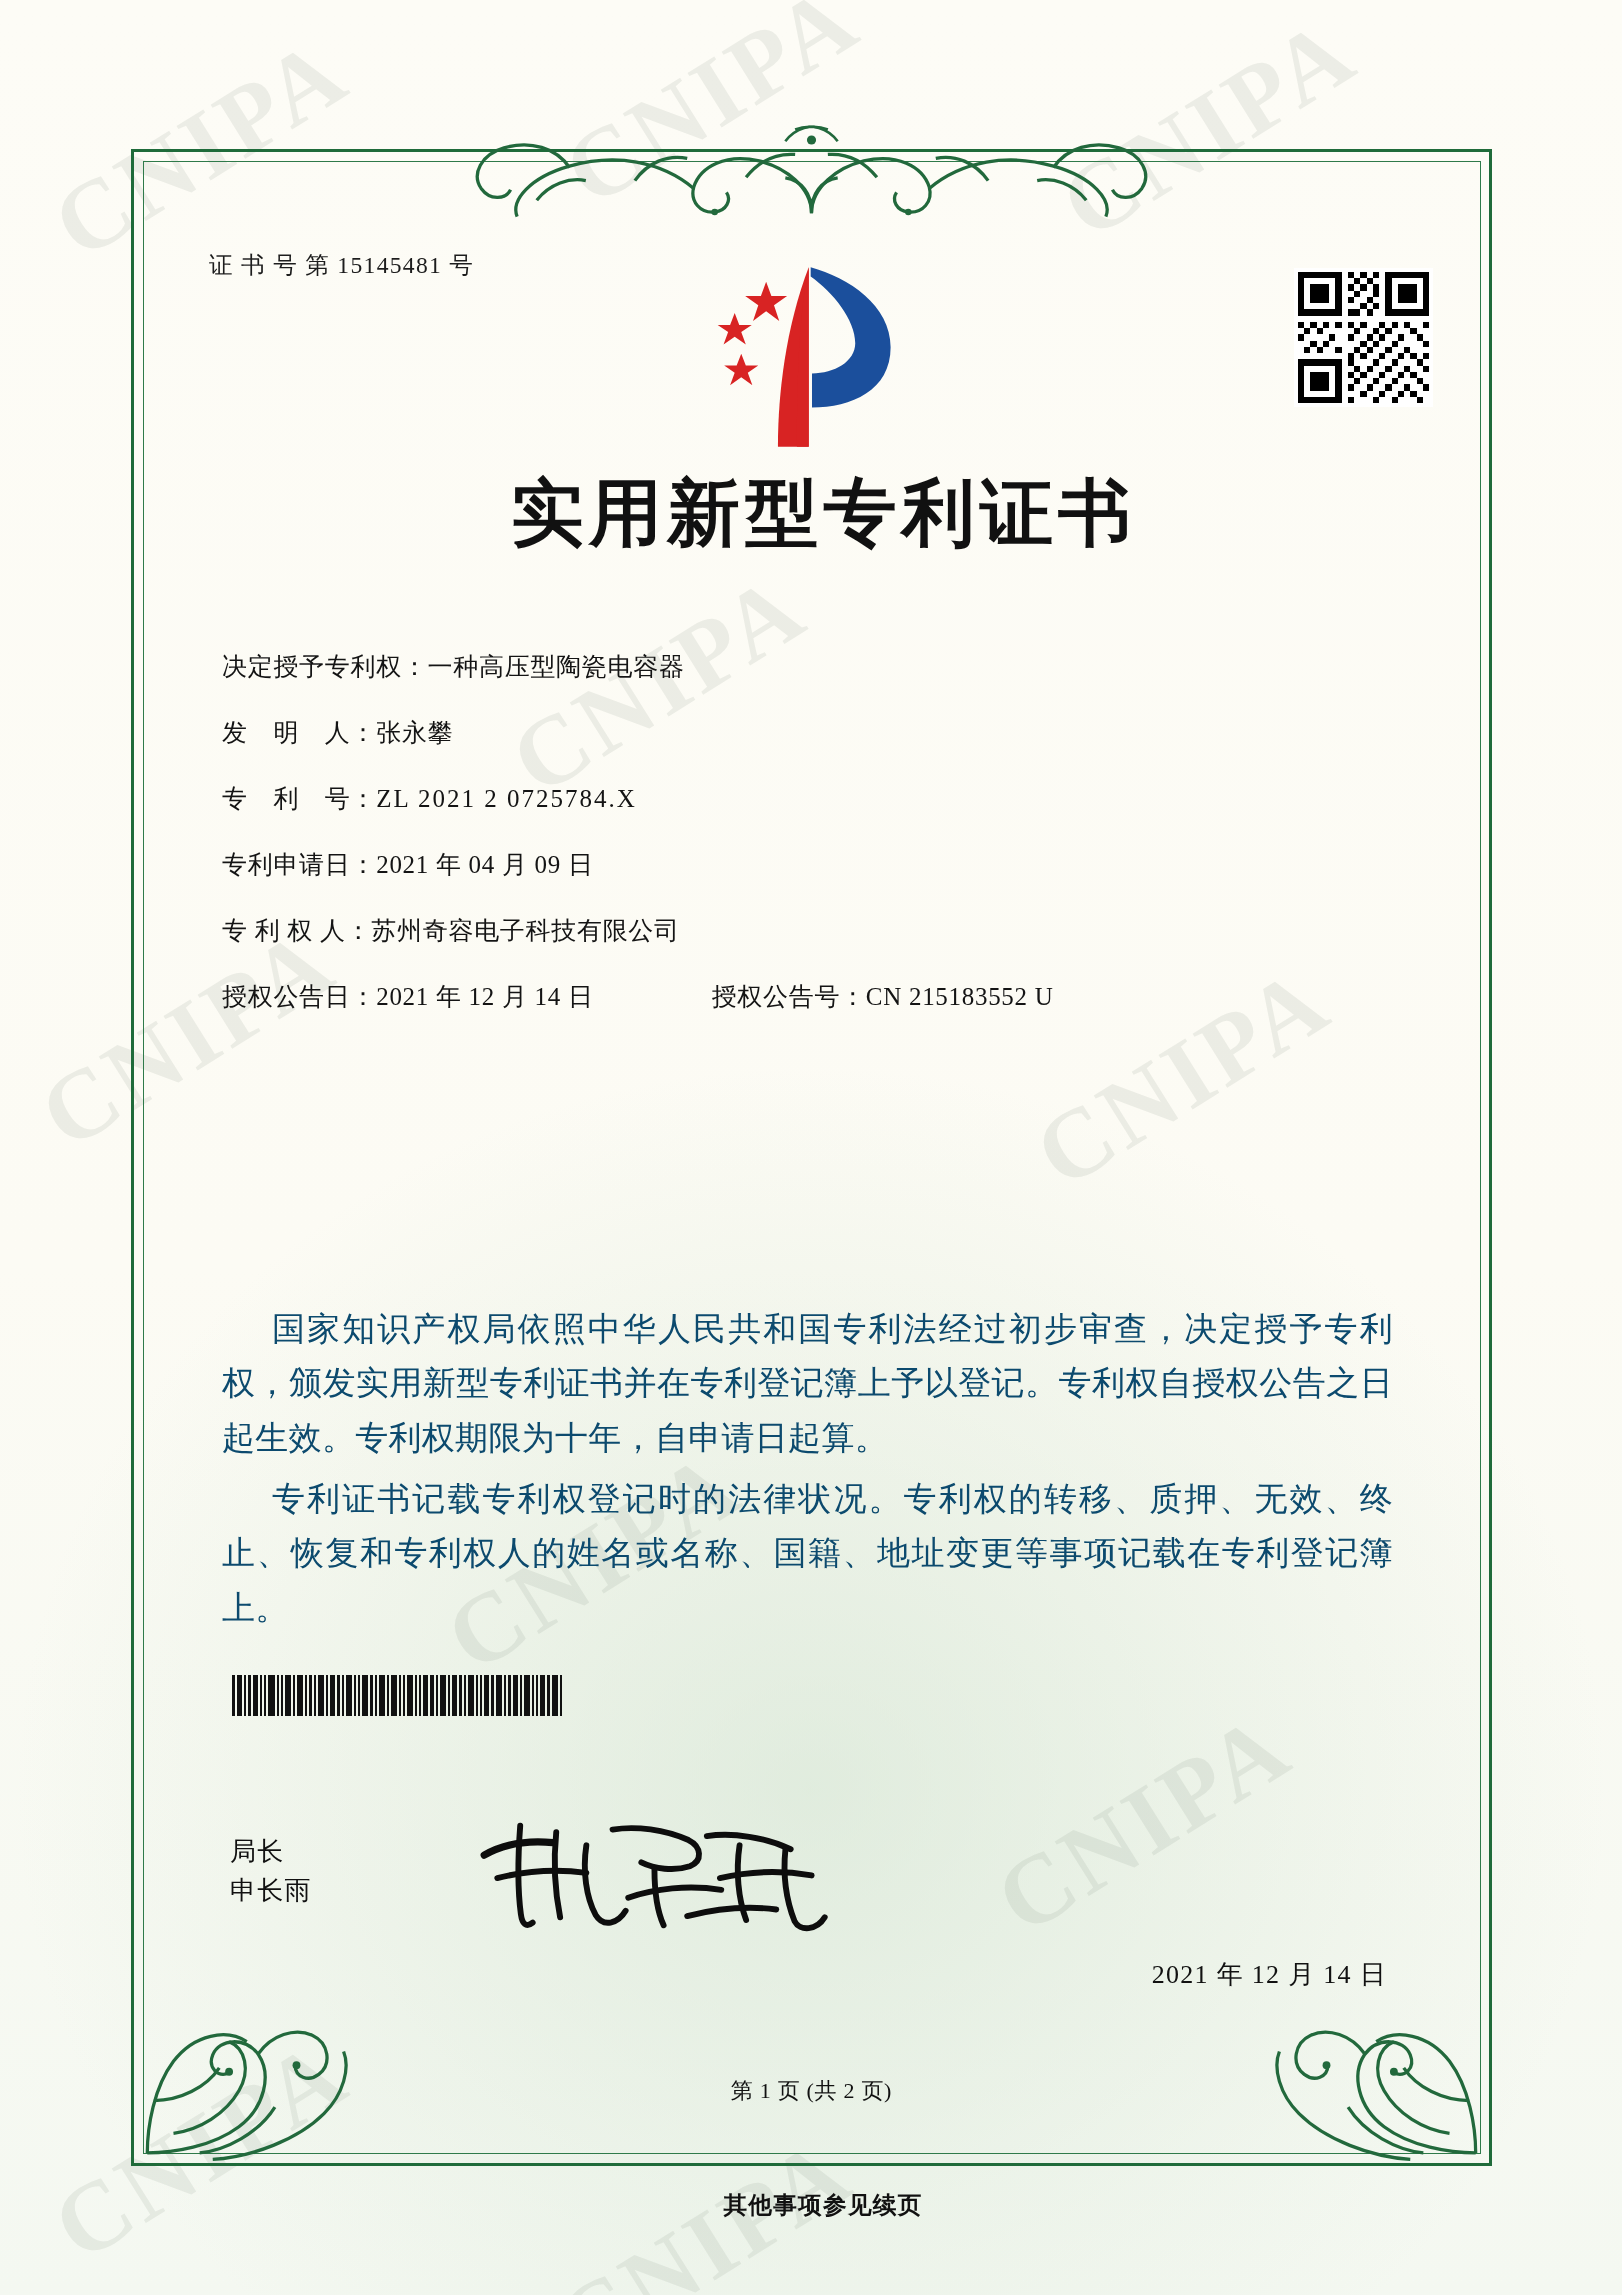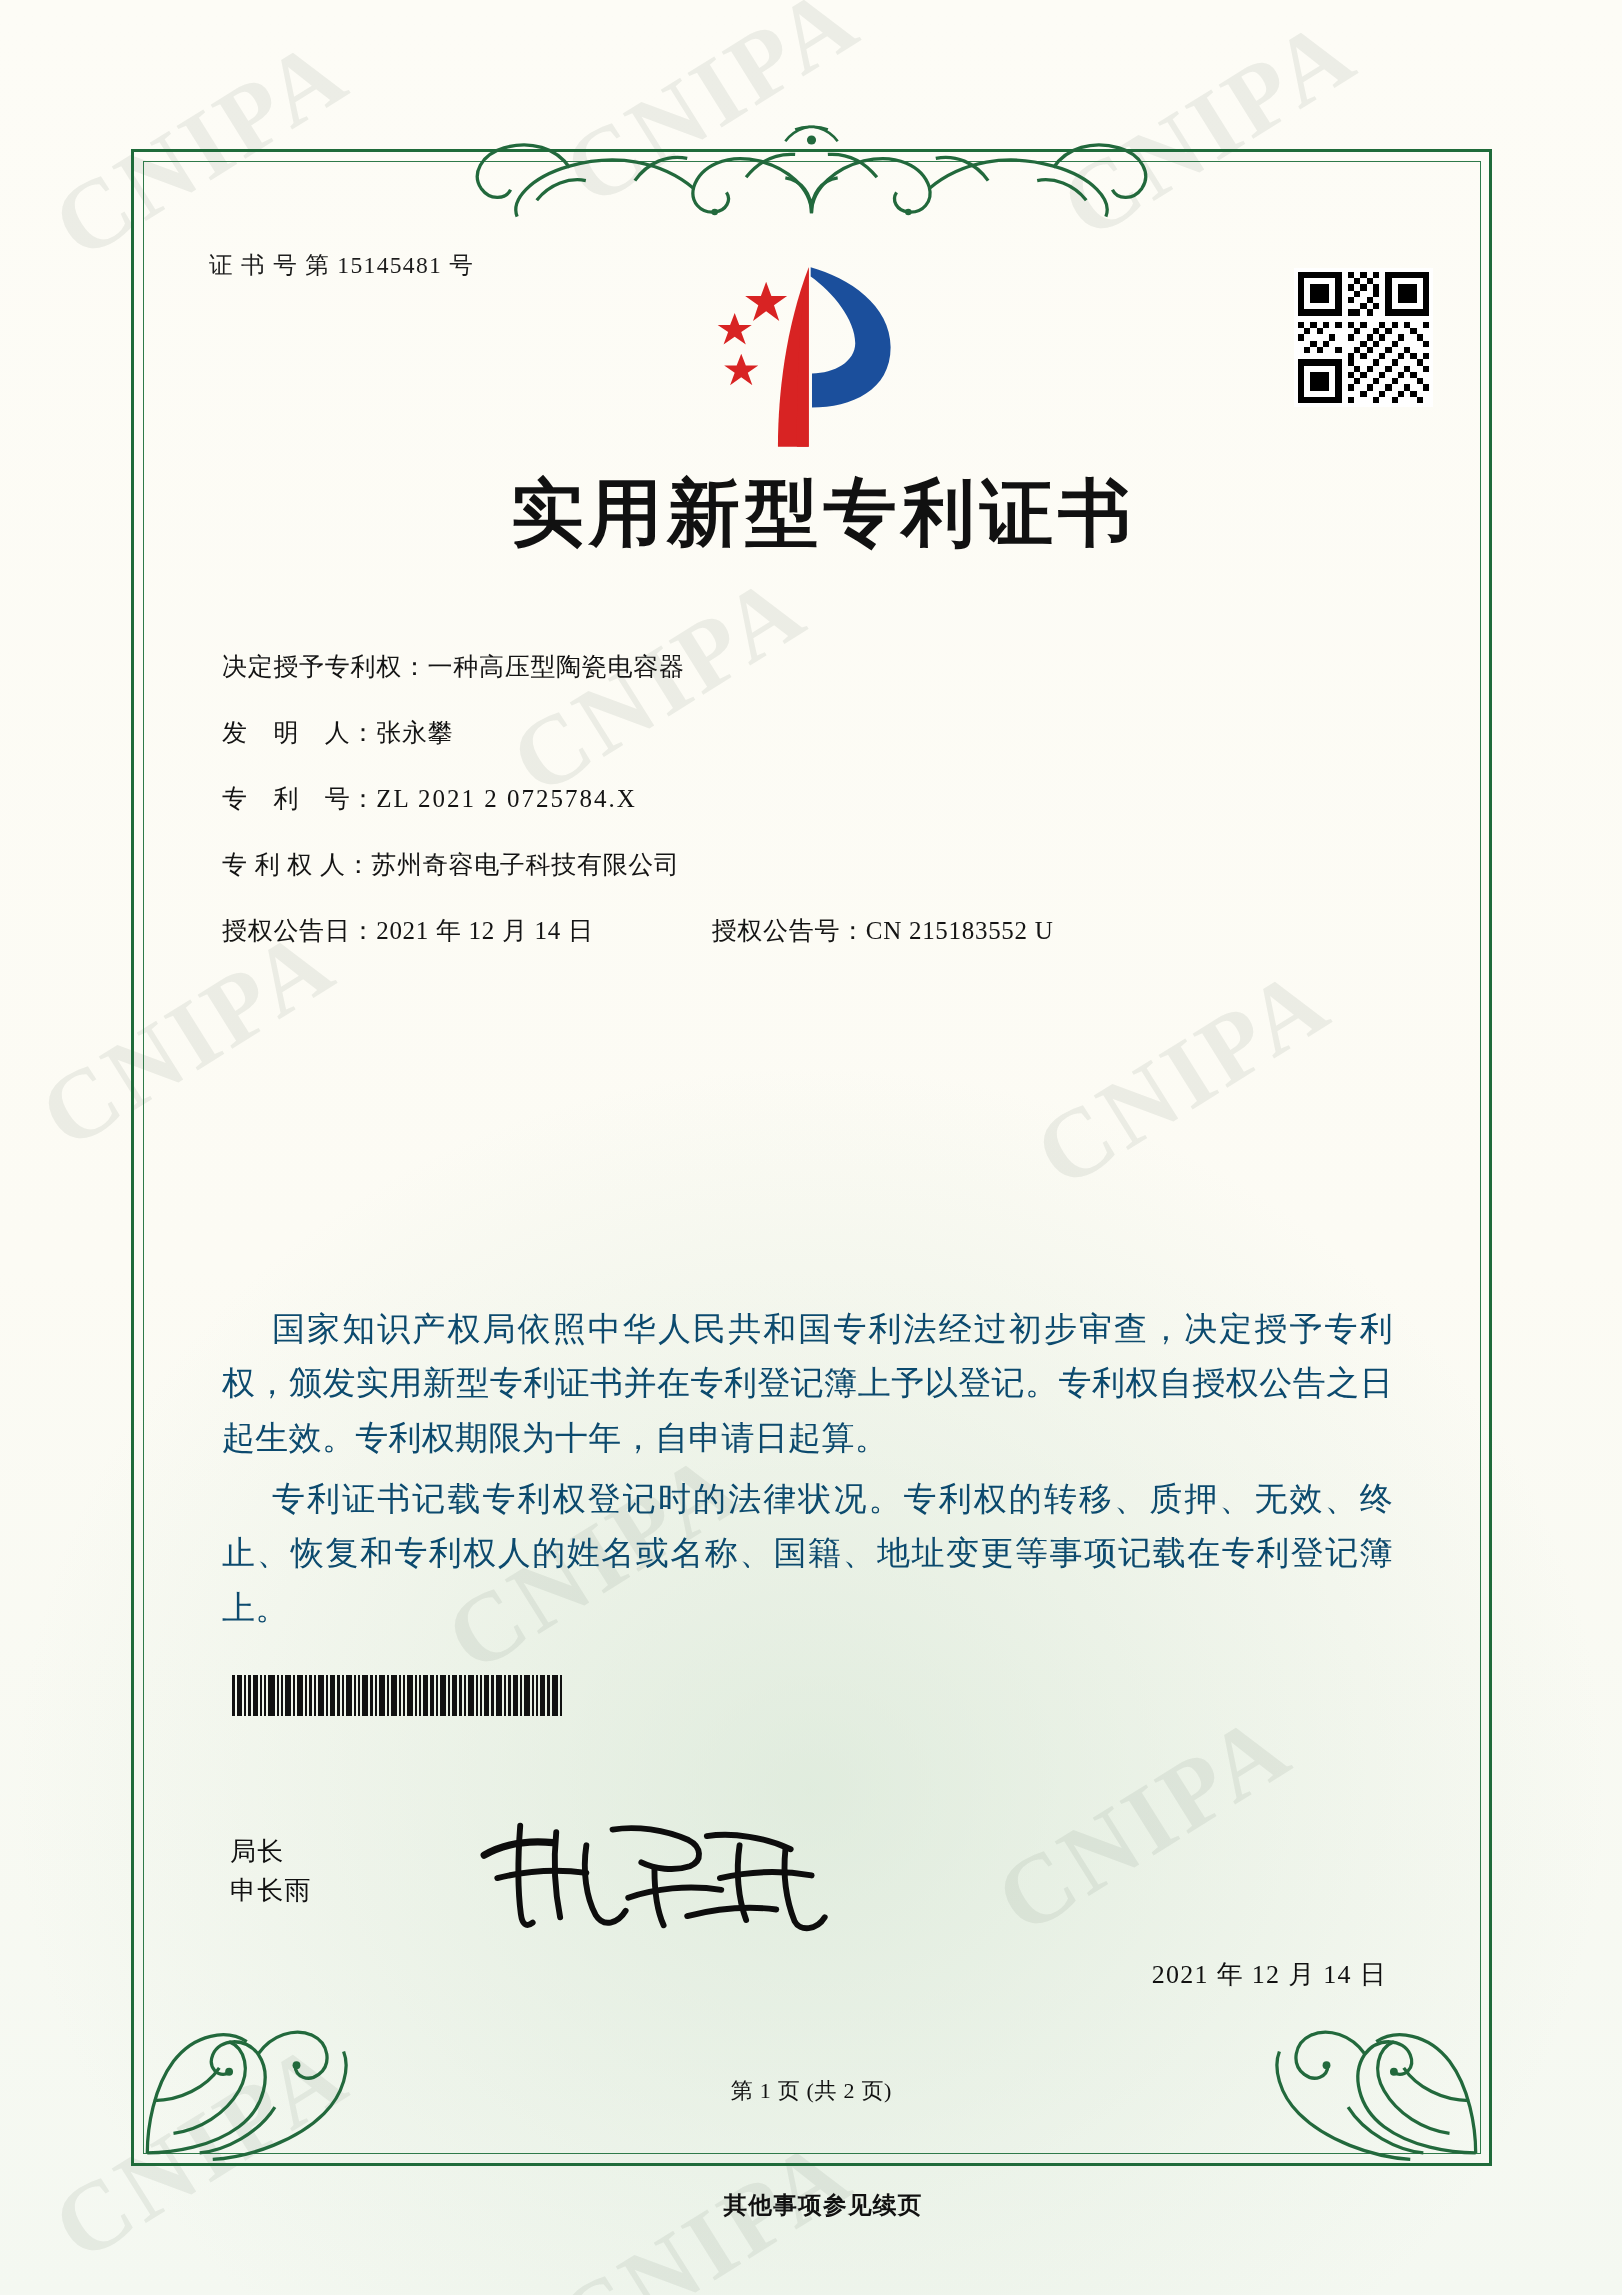--- a/index.html
+++ b/index.html
@@ -467,20 +467,24 @@
     </div>
     <div class="field-row">
       <span class="f-label">发　明　人：</span>
       <span class="f-value">张永攀</span>
     </div>
     <div class="field-row">
       <span class="f-label">专　利　号：</span>
       <span class="f-value mono-ish">ZL 2021 2 0725784.X</span>
     </div>
     <div class="field-row">
+      <span class="f-label">专利申请日：</span>
+      <span class="f-value">2021 年 04 月 09 日</span>
+    </div>
+    <div class="field-row">
       <span class="f-label">专 利 权 人：</span>
       <span class="f-value">苏州奇容电子科技有限公司</span>
     </div>
     <div class="field-row pub-row">
       <span class="f-label">授权公告日：</span>
       <span class="f-value">2021 年 12 月 14 日</span>
       <span class="f-label second">授权公告号：</span>
       <span class="f-value">CN 215183552 U</span>
     </div>
   </div>

